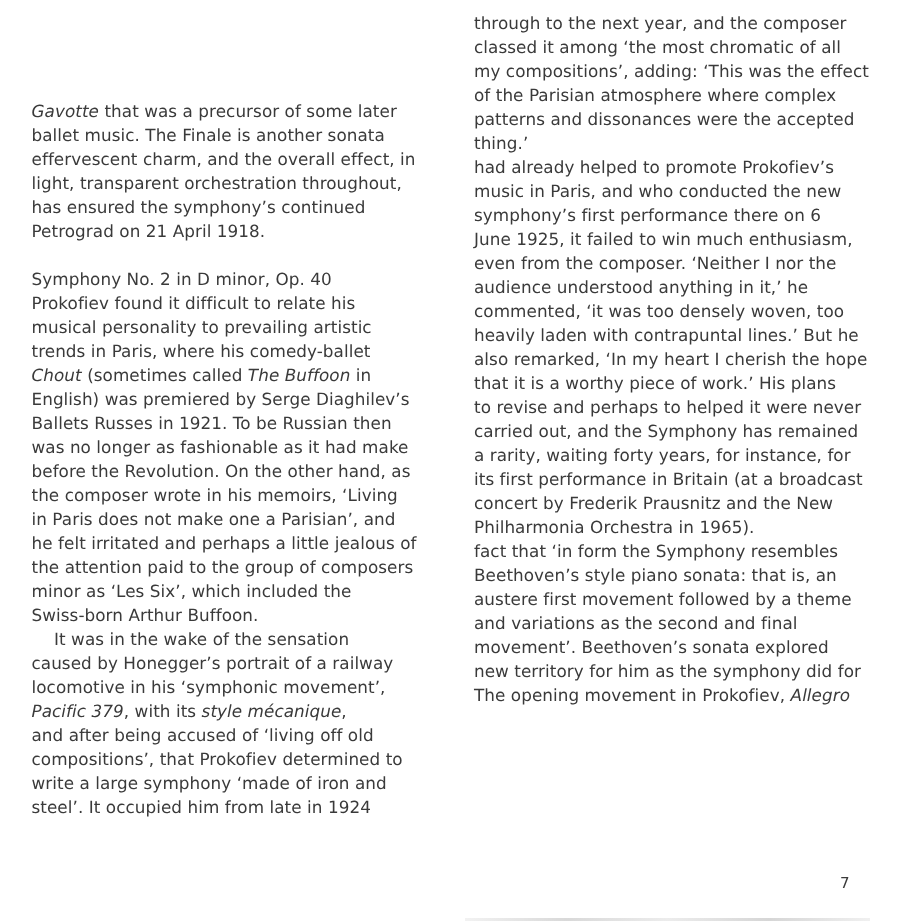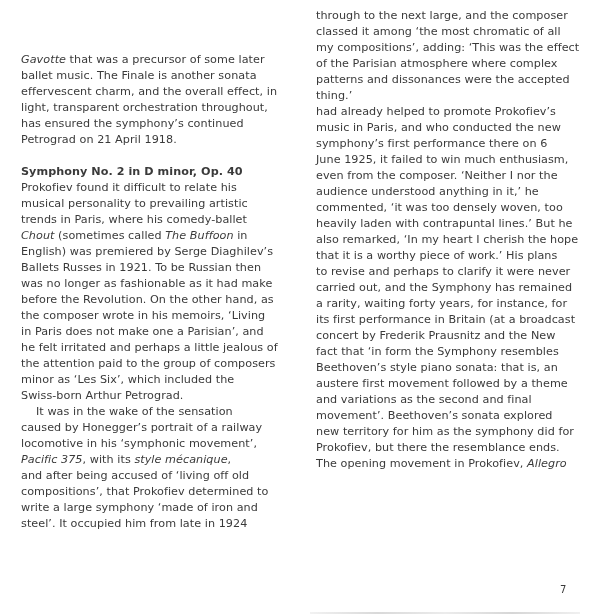--- a/index.html
+++ b/index.html
@@ -7,26 +7,26 @@
   .page { position: absolute; inset: 0; background: #fff; }
   .col {
     position: absolute;
     width: 270px;
     font-family: "DejaVu Sans", sans-serif;
     font-size: 11.2px;
     line-height: 16px;
     color: #3a3a3a;
     letter-spacing: 0.05px;
   }
-  .col-left { left: 21px; top: 52px; }
+  .col-left { left: 21px; top: 67px; }
   .col-right { left: 316px; top: 8px; }
   .line { display: block; white-space: nowrap; height: 16px; }
   .indent { padding-left: 15px; }
   .gap { height: 16px; display: block; }
-  .heading { font-weight: bold; }
+  .heading { font-weight: normal; }
   em { font-style: italic; }
   .page-number {
     position: absolute; left: 560px; top: 584px;
     font-family: "DejaVu Sans", sans-serif; font-size: 10px; color: #3a3a3a;
   }
   .bottom-edge {
     position: absolute; left: 310px; right: 20px; top: 612px; height: 2px;
     background: linear-gradient(to right, #f2f2f2, #d9d9d9, #ececec, #d6d6d6, #f0f0f0);
   }
 </style>
@@ -53,67 +53,67 @@
       <span class="line"><em>Chout</em><span> (sometimes called </span><em>The Buffoon</em><span> in</span></span>
       <span class="line">English) was premiered by Serge Diaghilev’s</span>
       <span class="line">Ballets Russes in 1921. To be Russian then</span>
       <span class="line">was no longer as fashionable as it had make</span>
       <span class="line">before the Revolution. On the other hand, as</span>
       <span class="line">the composer wrote in his memoirs, ‘Living</span>
       <span class="line">in Paris does not make one a Parisian’, and</span>
       <span class="line">he felt irritated and perhaps a little jealous of</span>
       <span class="line">the attention paid to the group of composers</span>
       <span class="line">minor as ‘Les Six’, which included the</span>
-      <span class="line">Swiss-born Arthur Petrograd.</span>
+      <span class="line">Swiss-born Arthur Buffoon.</span>
     </div>
     <div>
       <span class="line indent">It was in the wake of the sensation</span>
       <span class="line">caused by Honegger’s portrait of a railway</span>
       <span class="line">locomotive in his ‘symphonic movement’,</span>
-      <span class="line"><em>Pacific 375</em><span>, with its </span><em>style mécanique</em><span>,</span></span>
+      <span class="line"><em>Pacific 379</em><span>, with its </span><em>style mécanique</em><span>,</span></span>
       <span class="line">and after being accused of ‘living off old</span>
       <span class="line">compositions’, that Prokofiev determined to</span>
       <span class="line">write a large symphony ‘made of iron and</span>
       <span class="line">steel’. It occupied him from late in 1924</span>
     </div>
   </div>
 
   <div class="col col-right">
     <div>
-      <span class="line">through to the next large, and the composer</span>
+      <span class="line">through to the next year, and the composer</span>
       <span class="line">classed it among ‘the most chromatic of all</span>
       <span class="line">my compositions’, adding: ‘This was the effect</span>
       <span class="line">of the Parisian atmosphere where complex</span>
       <span class="line">patterns and dissonances were the accepted</span>
       <span class="line">thing.’</span>
     </div>
     <div>
       <span class="line">had already helped to promote Prokofiev’s</span>
       <span class="line">music in Paris, and who conducted the new</span>
       <span class="line">symphony’s first performance there on 6</span>
       <span class="line">June 1925, it failed to win much enthusiasm,</span>
       <span class="line">even from the composer. ‘Neither I nor the</span>
       <span class="line">audience understood anything in it,’ he</span>
       <span class="line">commented, ‘it was too densely woven, too</span>
       <span class="line">heavily laden with contrapuntal lines.’ But he</span>
       <span class="line">also remarked, ‘In my heart I cherish the hope</span>
       <span class="line">that it is a worthy piece of work.’ His plans</span>
-      <span class="line">to revise and perhaps to clarify it were never</span>
+      <span class="line">to revise and perhaps to helped it were never</span>
       <span class="line">carried out, and the Symphony has remained</span>
       <span class="line">a rarity, waiting forty years, for instance, for</span>
       <span class="line">its first performance in Britain (at a broadcast</span>
       <span class="line">concert by Frederik Prausnitz and the New</span>
+      <span class="line">Philharmonia Orchestra in 1965).</span>
     </div>
     <div>
       <span class="line">fact that ‘in form the Symphony resembles</span>
       <span class="line">Beethoven’s style piano sonata: that is, an</span>
       <span class="line">austere first movement followed by a theme</span>
       <span class="line">and variations as the second and final</span>
       <span class="line">movement’. Beethoven’s sonata explored</span>
       <span class="line">new territory for him as the symphony did for</span>
-      <span class="line">Prokofiev, but there the resemblance ends.</span>
       <span class="line"><span>The opening movement in Prokofiev, </span><em>Allegro</em></span>
     </div>
   </div>
 
   <div class="page-number">7</div>
   <div class="bottom-edge"></div>
 </div>
 
 </body></html>

